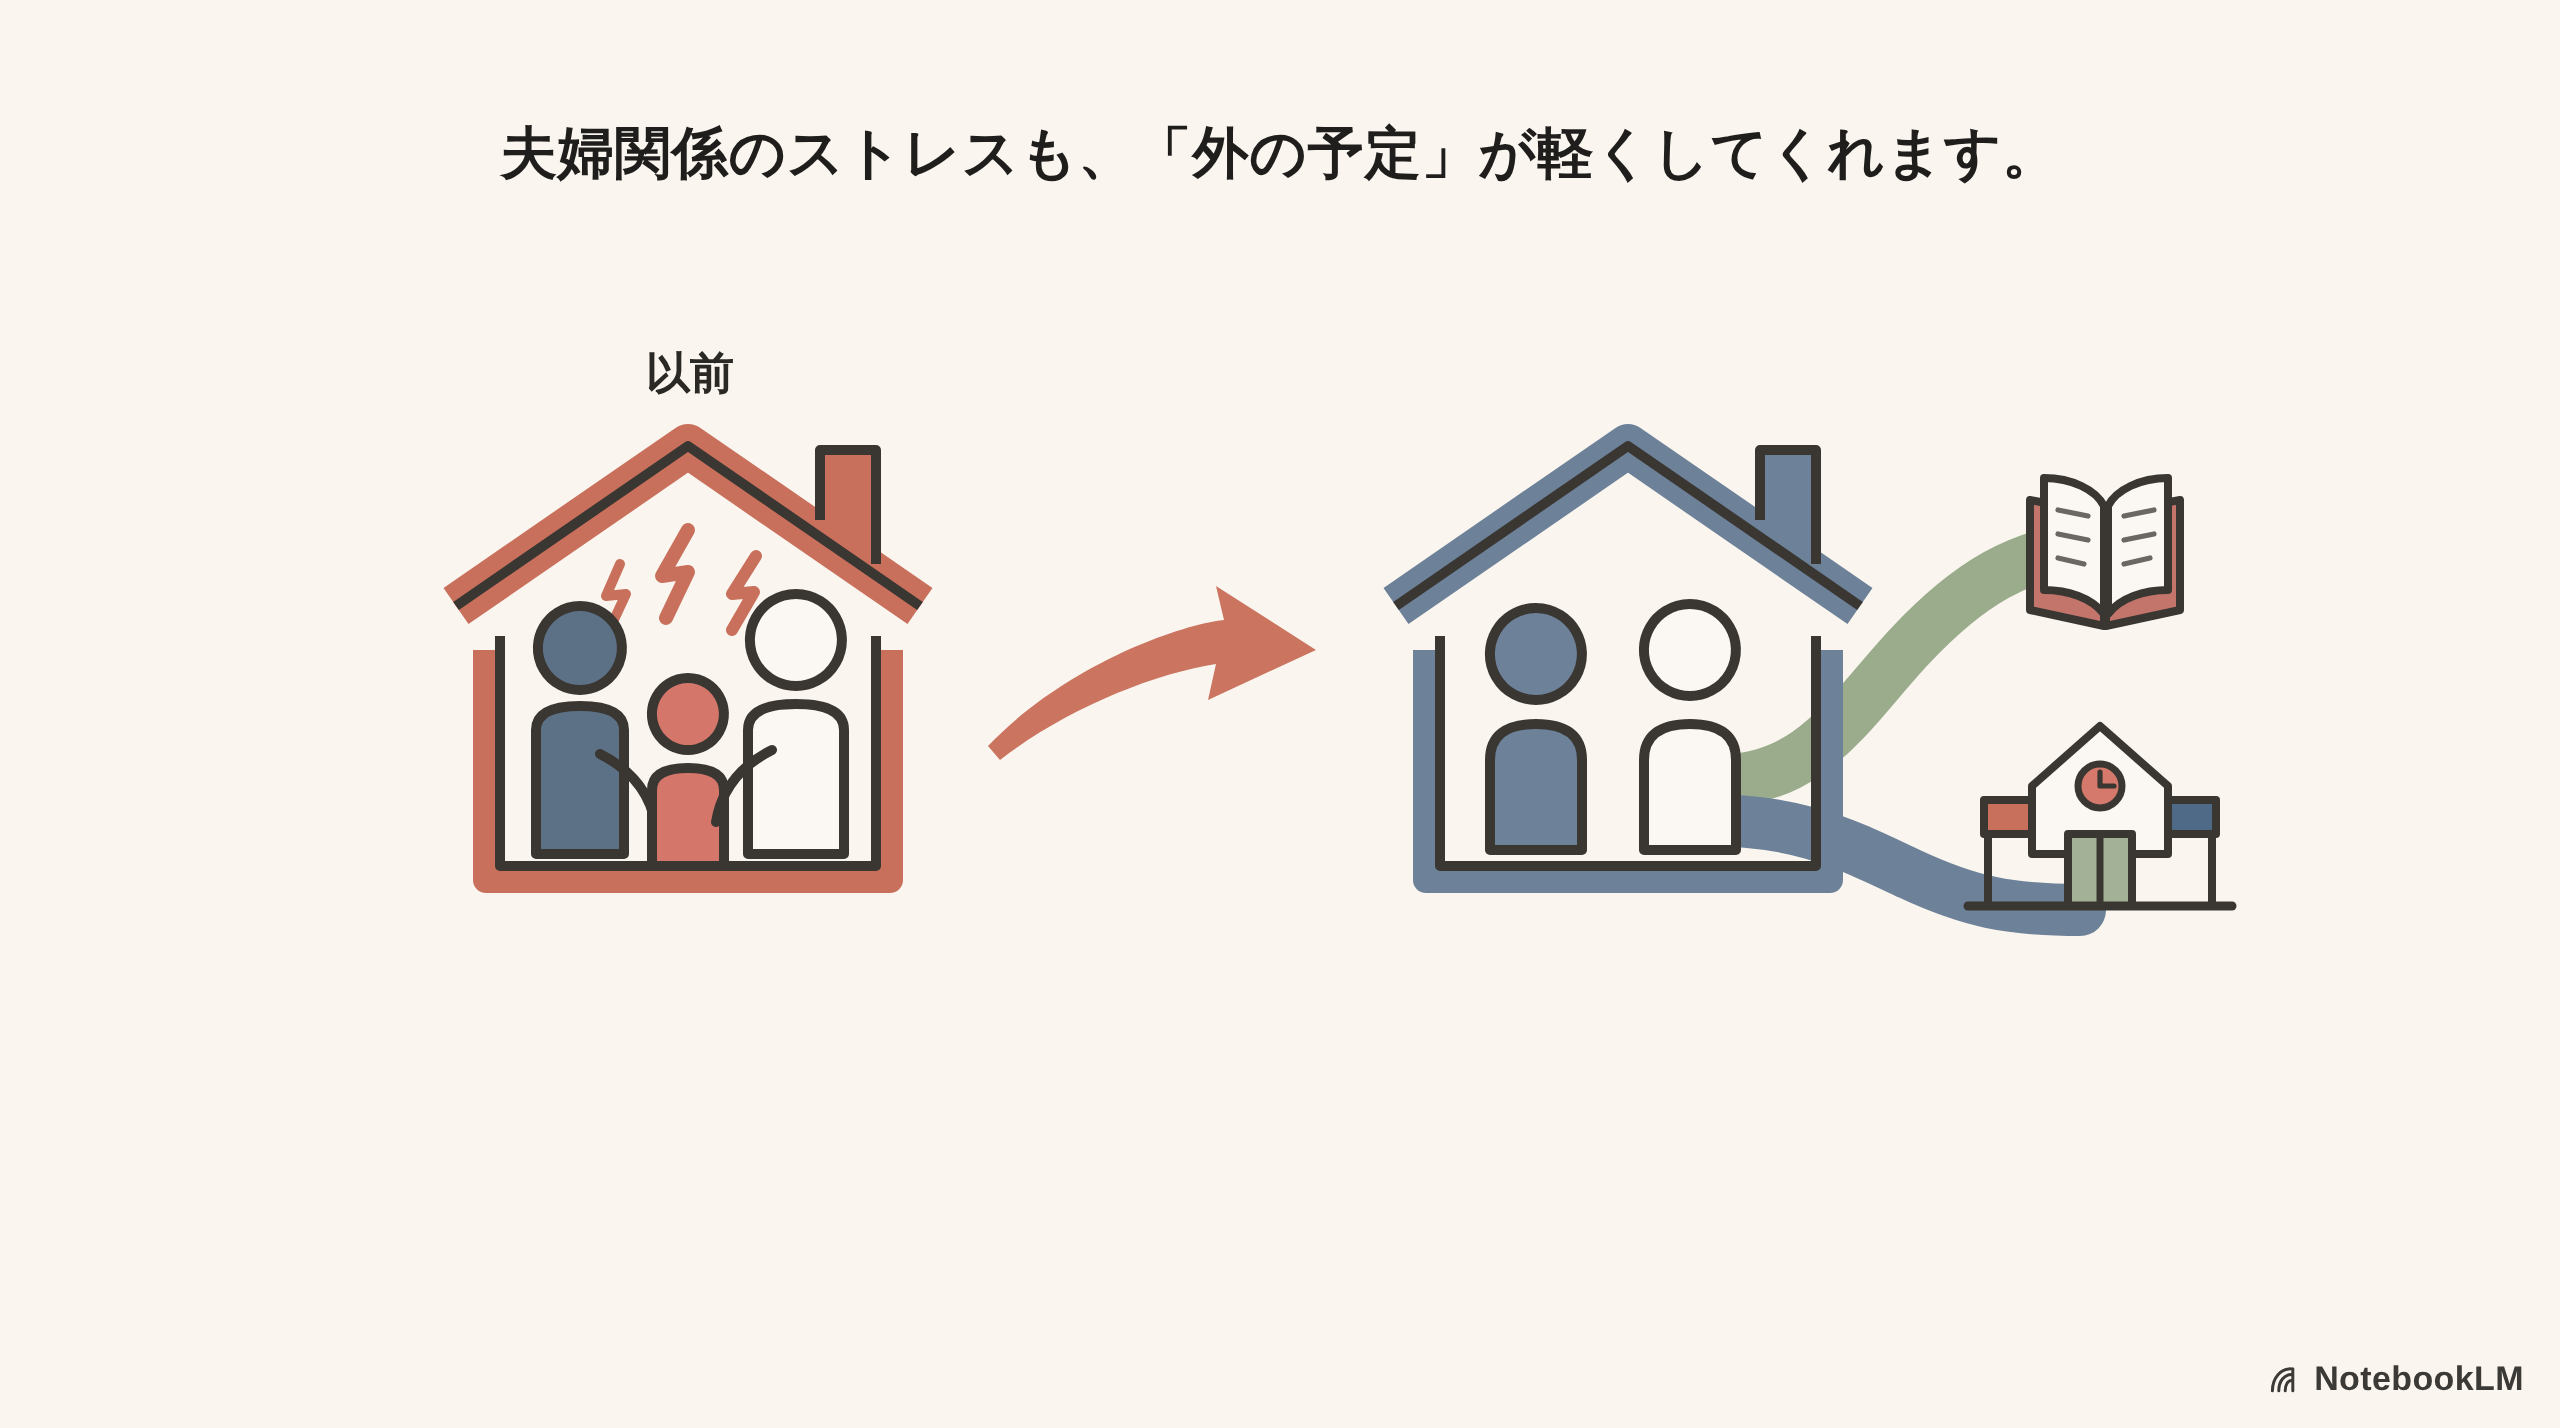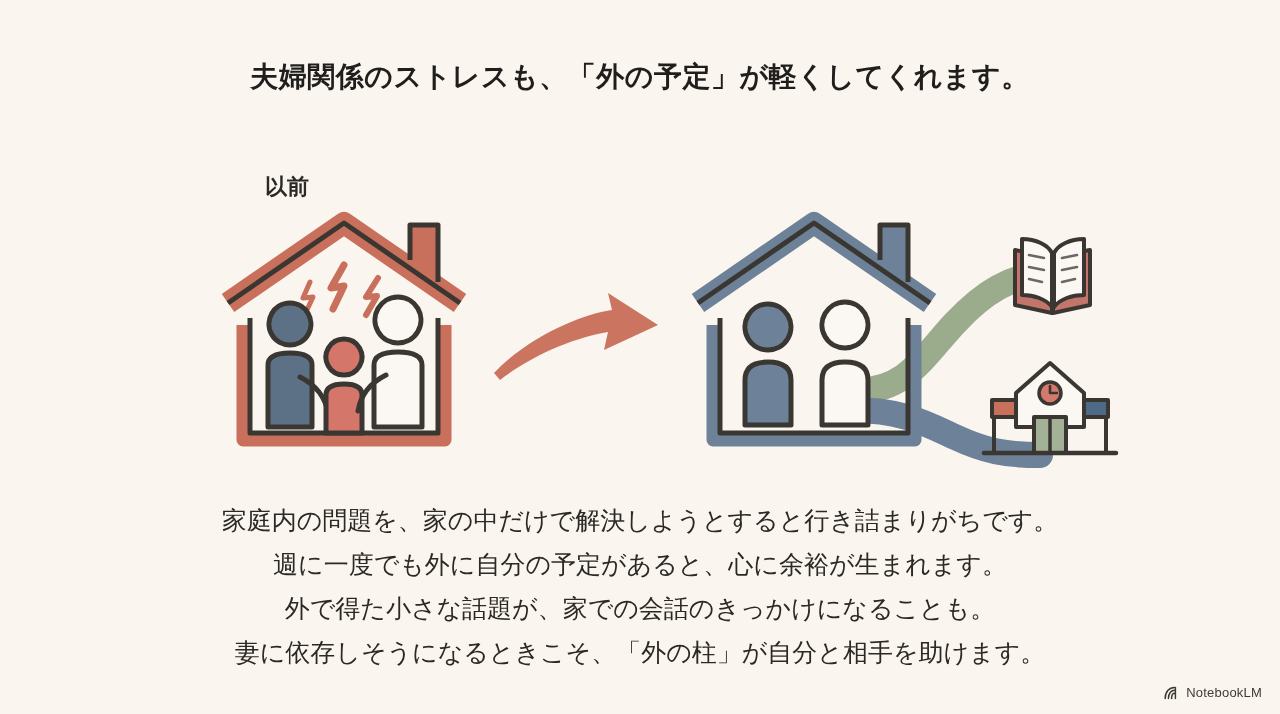--- a/index.html
+++ b/index.html
@@ -34,20 +34,21 @@
     letter-spacing: 0.5px;
     white-space: nowrap;
   }
 
   
   .stage-label {
     position: absolute;
     font-size: 22px;
     font-weight: 700;
     color: #2b2926;
+    text-align: center;
     width: 160px;
   }
   .stage-label.before { top: 172px; left: 265px; }
   .stage-label.after  { top: 172px; left: 840px; }
 
   
   .stage {
     position: absolute;
     top: 205px;
     left: 0;
@@ -80,23 +81,24 @@
   
   .brand {
     position: absolute;
     right: 18px;
     bottom: 14px;
     display: flex;
     align-items: center;
     gap: 6px;
   }
   .brand-name {
-    font-size: 13px;
+    font-size: 17px;
     color: #3c3a37;
     letter-spacing: 0.2px;
+    font-weight: bold;
   }
   .brand-icon { display: block; }
 </style>
 </head>
 <body>
 
 <div class="slide">
 
   <div class="title">夫婦関係のストレスも、「外の予定」が軽くしてくれます。</div>
 
@@ -186,26 +188,20 @@
         <path d="M 1084 195 L 1108 195 L 1108 212 L 1084 212 Z" fill="#4f6a86" stroke="#3a3733" stroke-width="4" stroke-linejoin="round"></path>
         <path d="M 1034 246 L 1034 212 L 1066 212 L 1066 246" fill="#a3b296" stroke="#3a3733" stroke-width="4" stroke-linejoin="round"></path>
         <path d="M 1050 212 L 1050 246" stroke="#3a3733" stroke-width="3.5"></path>
         <path d="M 994 212 L 994 248 M 1106 212 L 1106 248" stroke="#3a3733" stroke-width="4" stroke-linecap="round"></path>
         <path d="M 984 248 L 1116 248" stroke="#3a3733" stroke-width="4.5" stroke-linecap="round"></path>
       </g>
 
     </svg>
   </div>
 
-  <div class="body-text">
-    <div class="body-line">家庭内の問題を、家の中だけで解決しようとすると行き詰まりがちです。</div>
-    <div class="body-line">週に一度でも外に自分の予定があると、心に余裕が生まれます。</div>
-    <div class="body-line">外で得た小さな話題が、家での会話のきっかけになることも。</div>
-    <div class="body-line">妻に依存しそうになるときこそ、「外の柱」が自分と相手を助けます。</div>
-  </div>
 
   <div class="brand">
     <span>
       <svg class="brand-icon" width="16" height="14" viewBox="0 0 16 14">
         <path d="M1.2 12.4 C1.2 5.6 5.6 1.4 10.4 1.4" fill="none" stroke="#3c3a37" stroke-width="1.5" stroke-linecap="round"></path>
         <path d="M4.4 12.4 C4.4 7.4 7.2 4.3 10.6 4.3" fill="none" stroke="#3c3a37" stroke-width="1.5" stroke-linecap="round"></path>
         <path d="M7.6 12.4 C7.6 9.2 9 7.2 10.8 7.2" fill="none" stroke="#3c3a37" stroke-width="1.5" stroke-linecap="round"></path>
         <path d="M11.4 1.4 L11.4 12.4" fill="none" stroke="#3c3a37" stroke-width="1.5" stroke-linecap="round"></path>
       </svg>
     </span>

